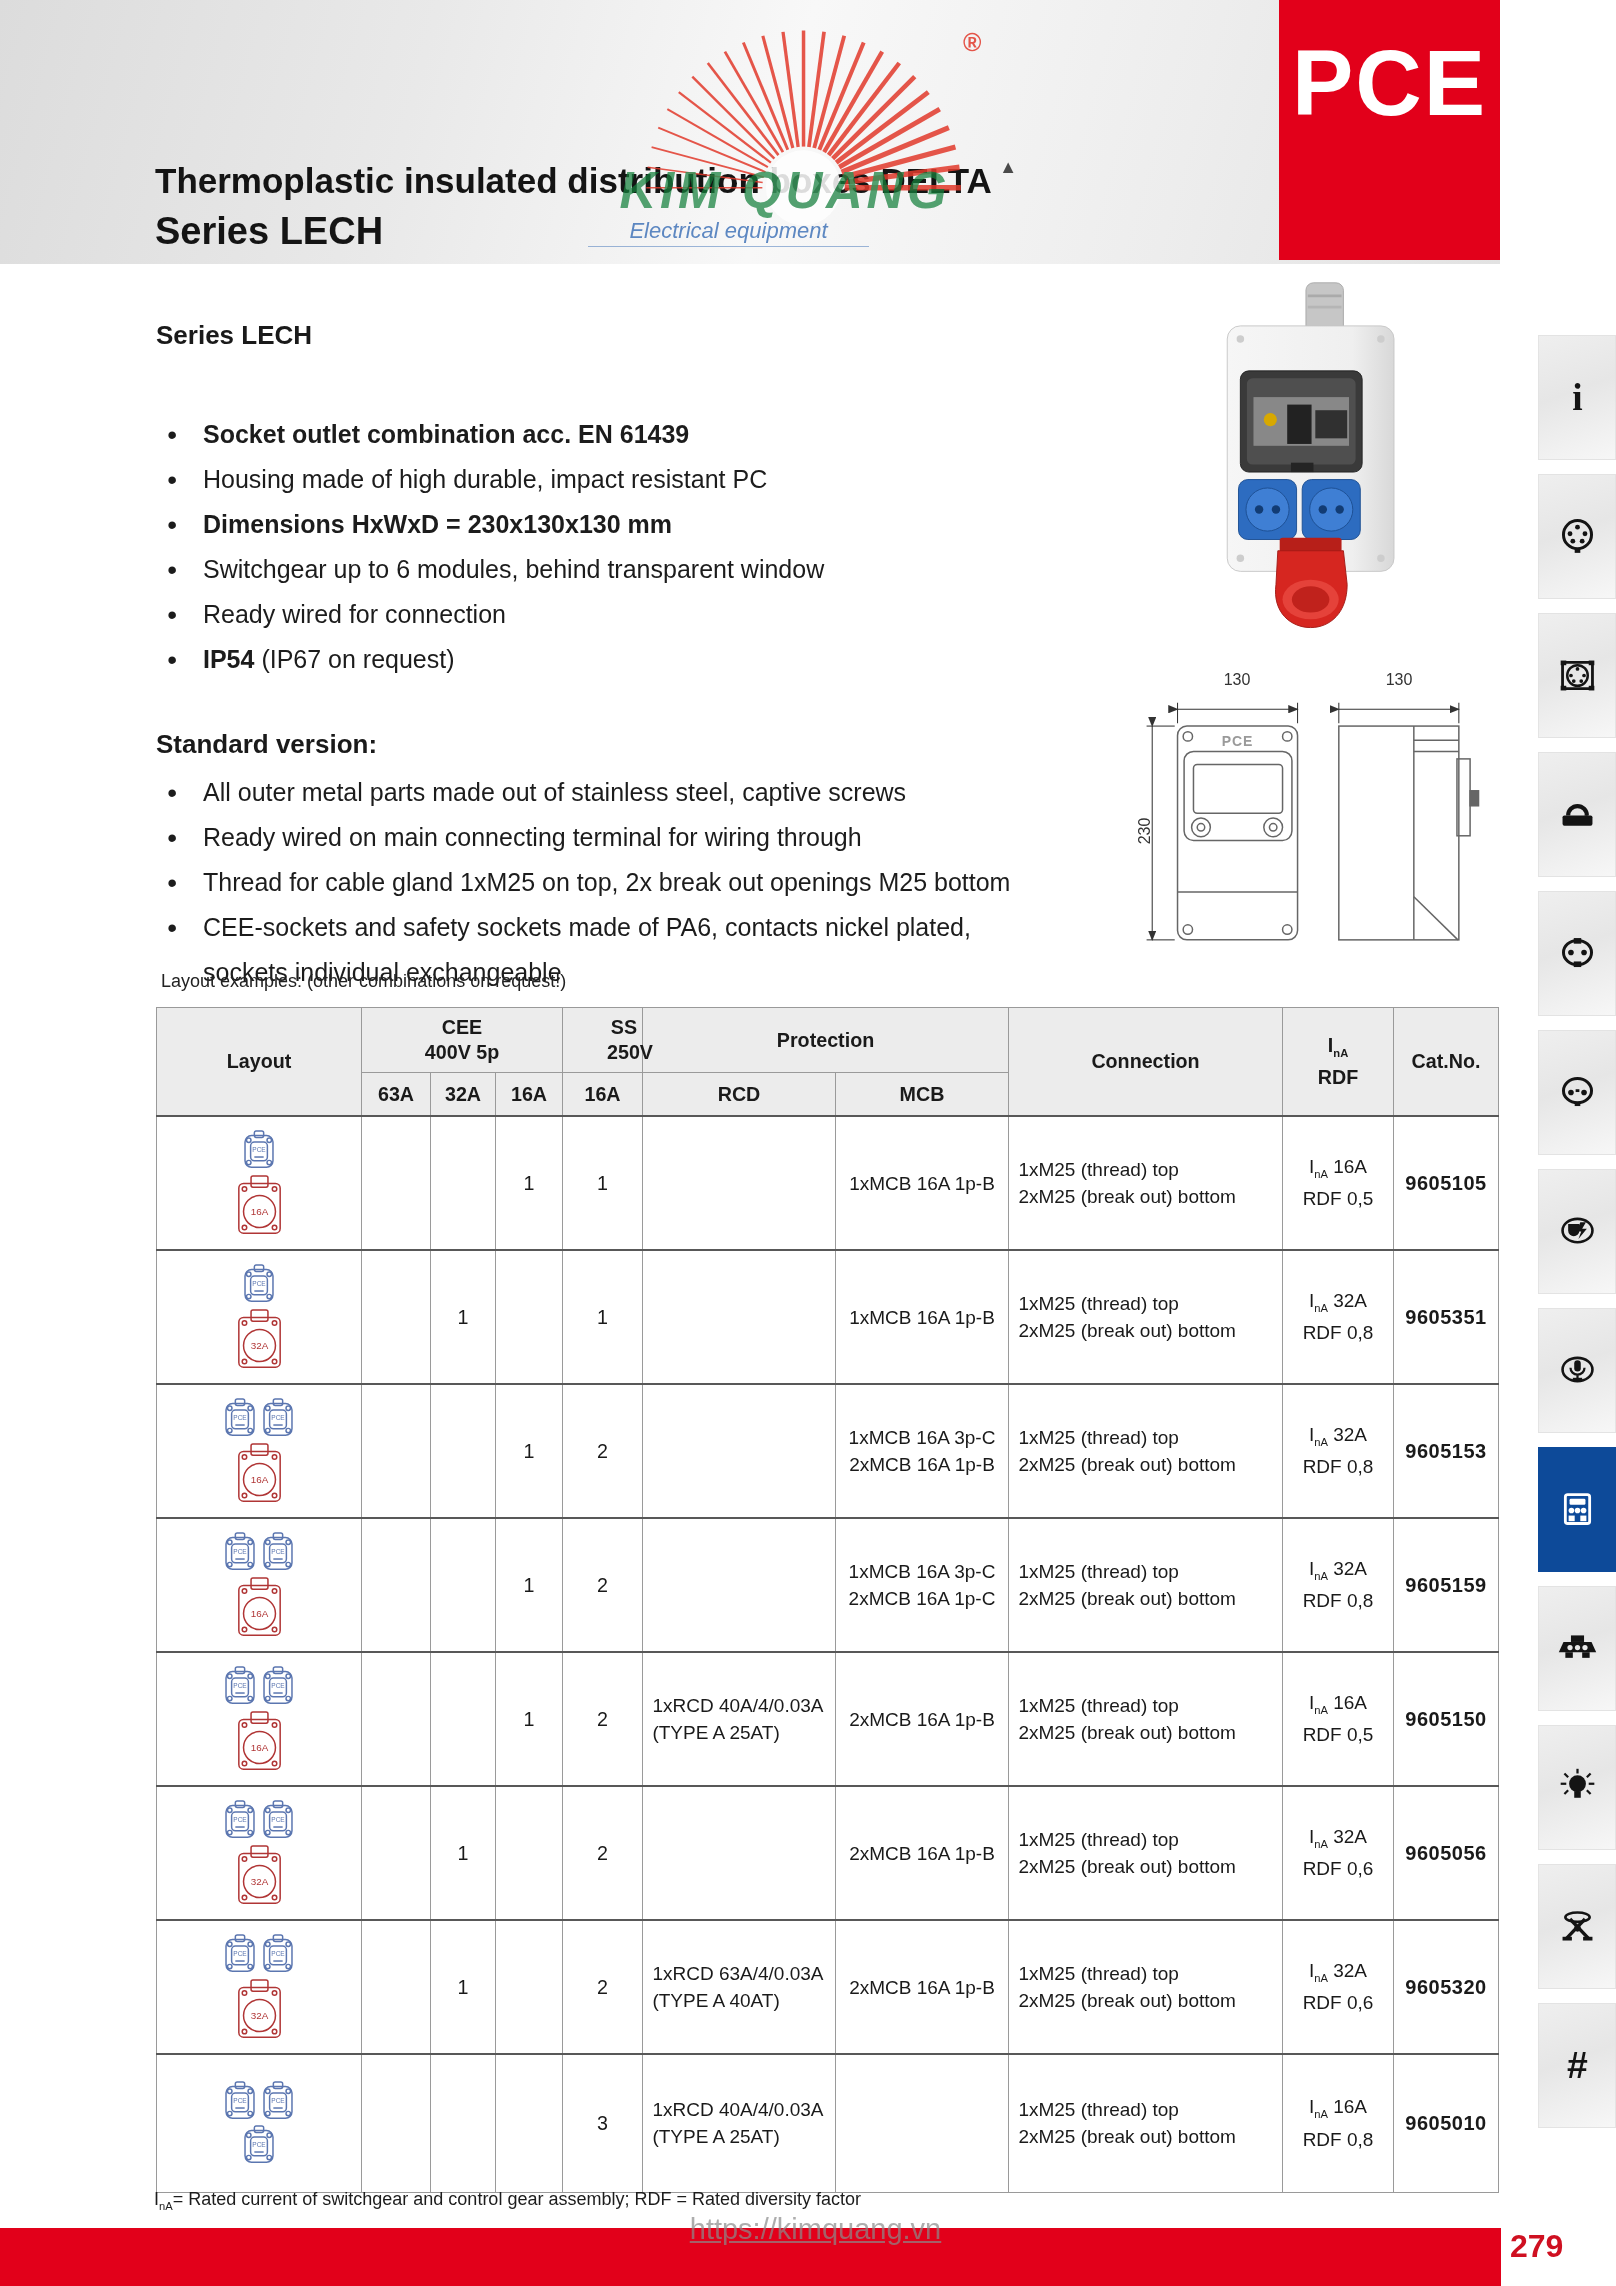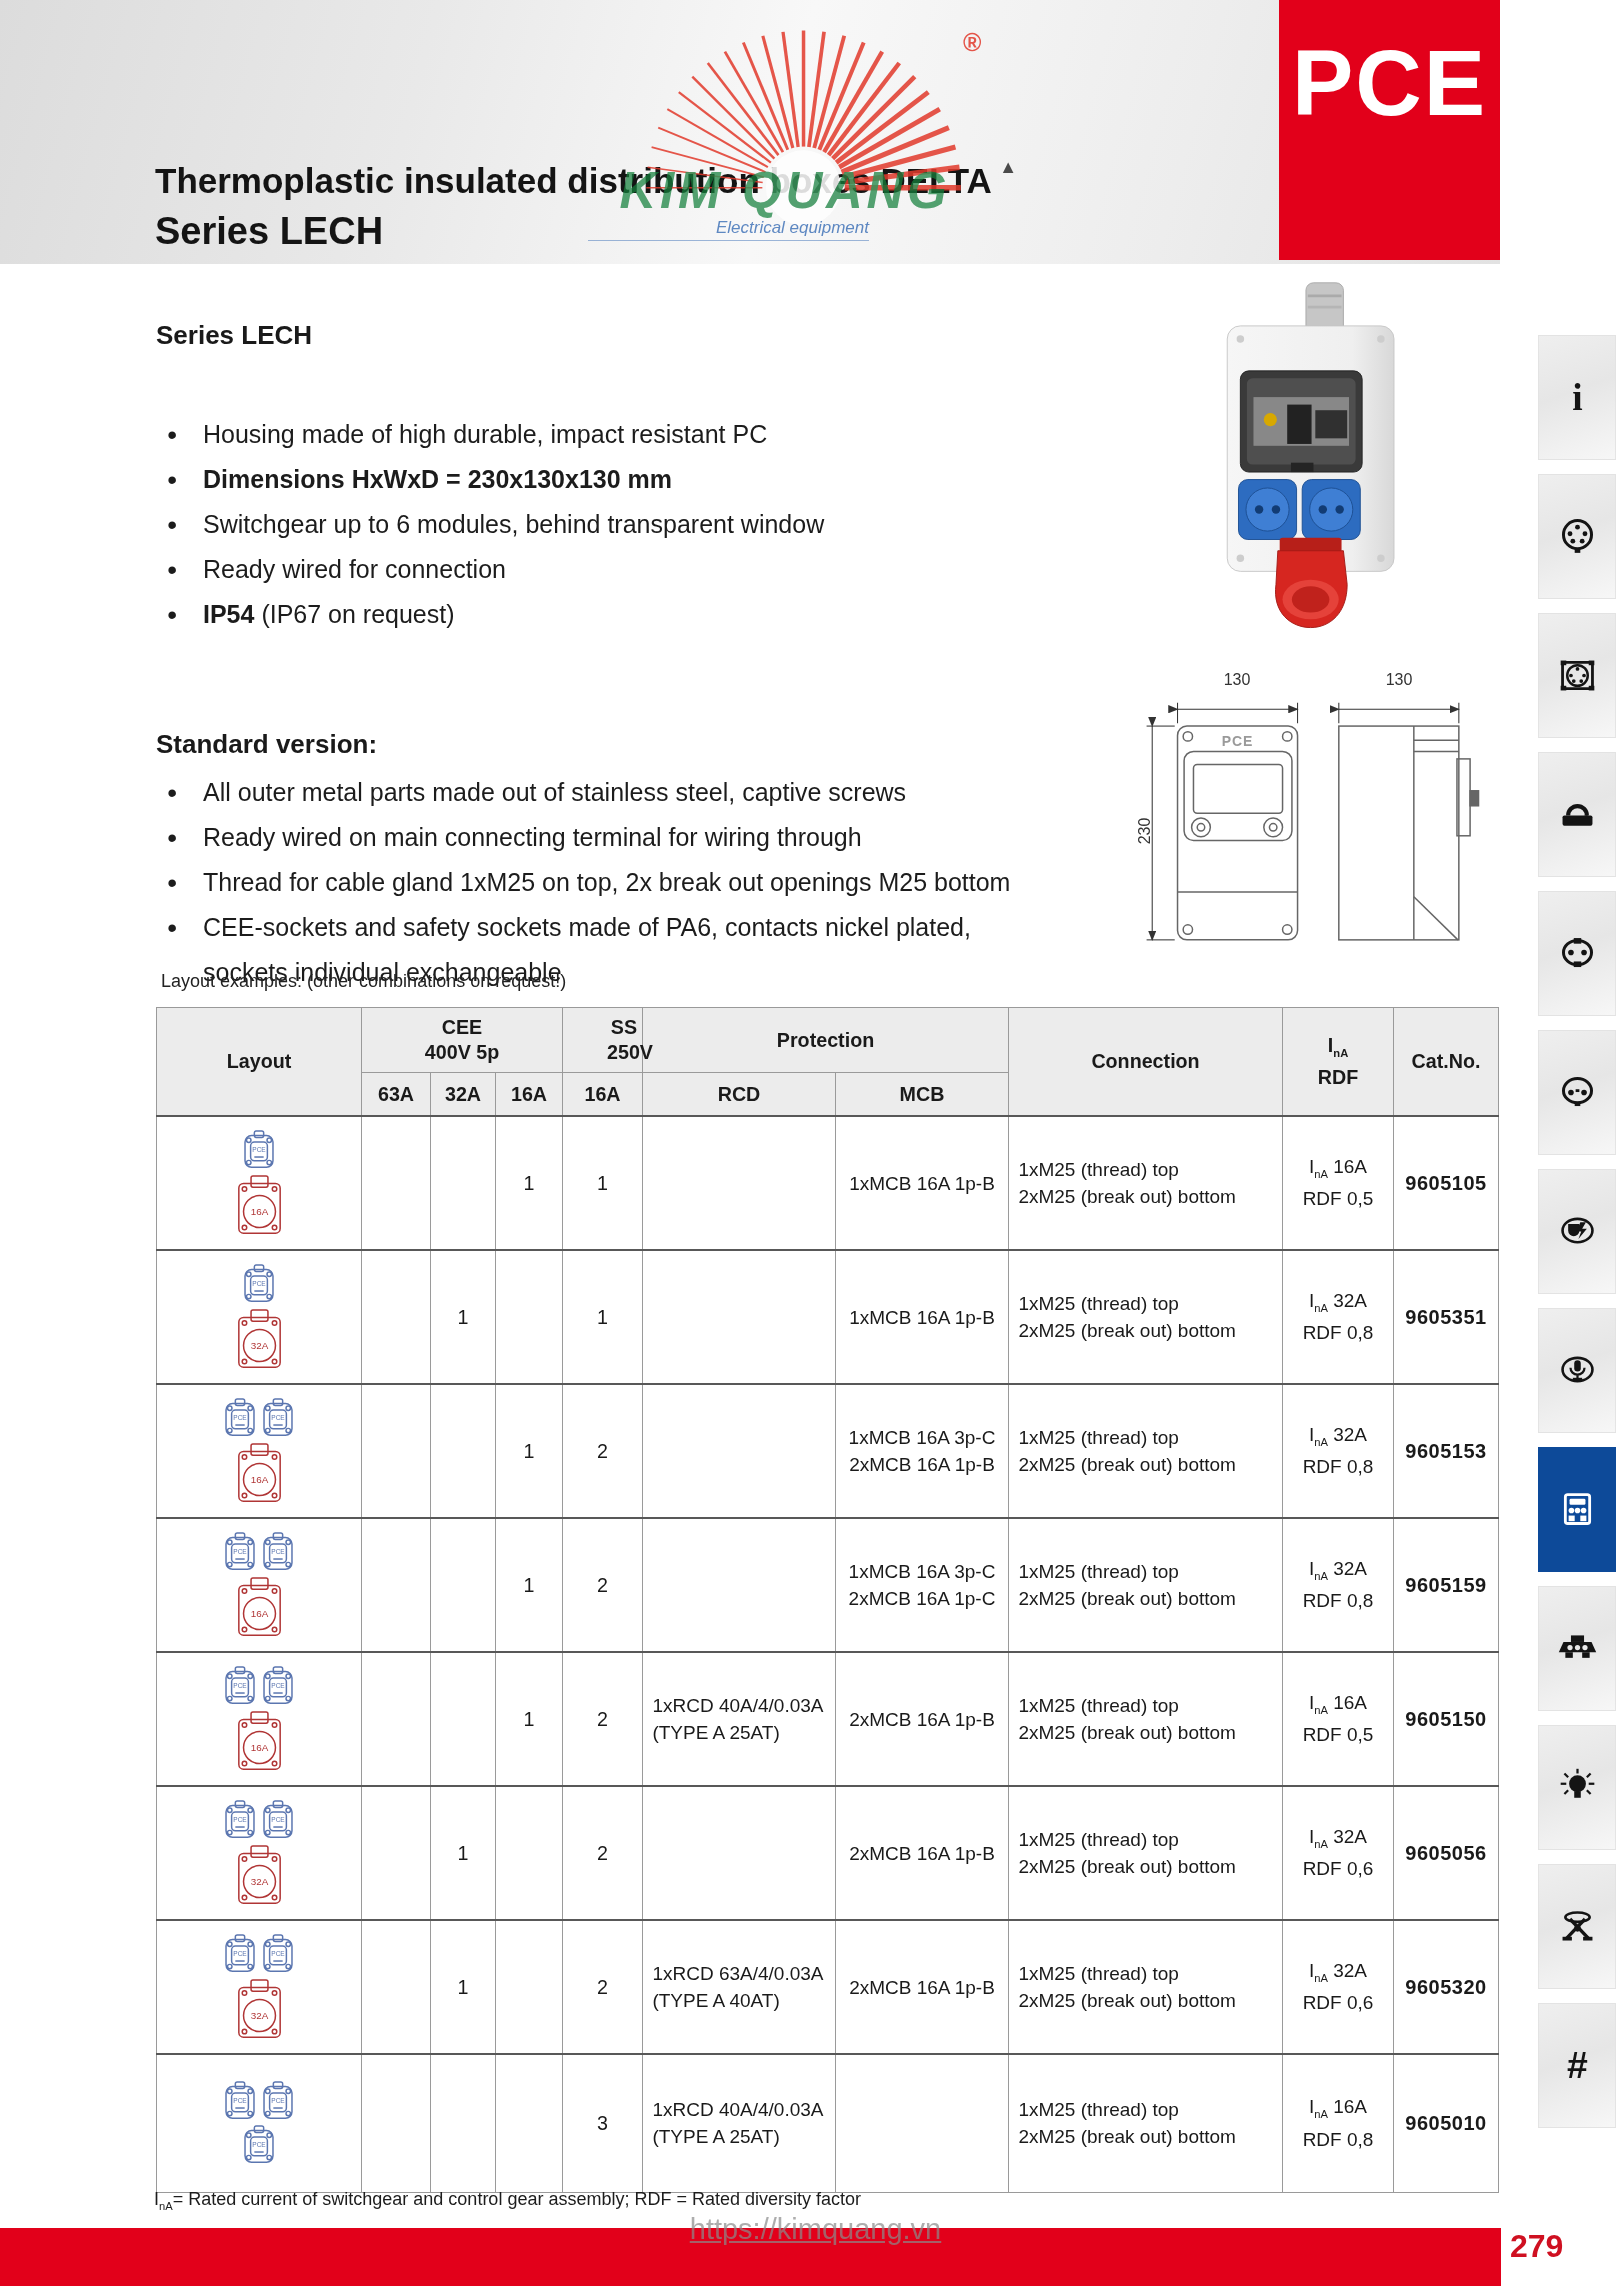--- a/index.html
+++ b/index.html
@@ -12,21 +12,21 @@
            display:flex;justify-content:center;align-items:flex-start;padding-top:37px;box-sizing:border-box;z-index:8;}
   .pce-box span{color:#fff;font-weight:bold;font-size:92px;letter-spacing:1.9px;line-height:1;}
   .h1{position:absolute;left:155px;top:161px;z-index:4;display:flex;align-items:flex-start;gap:7.5px;
       font-size:35px;font-weight:bold;color:#141414;white-space:nowrap;}
   .h1 .tri{font-size:18px;color:#4a4a4a;margin-top:-3.7px;}
   .h2{position:absolute;left:155px;top:210px;z-index:4;font-size:38px;font-weight:bold;color:#141414;}
   
   .kq{position:absolute;left:562px;top:3.7px;width:440px;height:244px;z-index:6;opacity:.85;pointer-events:none;}
   .kq .co{position:absolute;left:26px;top:157px;width:394px;text-align:center;font-size:51px;font-weight:bold;
           font-style:italic;color:#15803d;letter-spacing:3.7px;opacity:.85;}
-  .kq .tag{position:absolute;left:26px;top:214px;width:281px;text-align:right;font-size:17px;font-style:italic;
+  .kq .tag{position:absolute;left:26px;top:214px;width:281px;text-align:center;font-size:22px;font-style:italic;
            color:#2f66b2;opacity:.9;border-bottom:1.9px solid rgba(47,102,178,.6);padding-bottom:1.9px;}
   .kq .reg{position:absolute;left:401px;top:24px;font-size:25px;color:#e23a2c;font-weight:bold;}
   
   .sec-h{position:absolute;left:156px;top:320px;font-size:26px;font-weight:bold;}
   .std-h{position:absolute;left:156px;top:729px;font-size:26px;font-weight:bold;}
   ul.bl{position:absolute;left:156px;width:876px;margin:0;padding:0;list-style:none;font-size:25px;color:#1c1c1c;}
   ul.bl li{position:relative;padding-left:47px;line-height:45px;}
   ul.bl li::before{content:"•";position:absolute;left:11.2px;top:0;font-size:28px;}
   #intro-bullets{top:412px;}
   #std-bullets{top:770px;}
@@ -120,20 +120,21 @@
   </div>
 
   <div class="h1">
     <span>Thermoplastic insulated distribution boxes DELTA</span>
     <span class="tri">▲</span>
   </div>
   <div class="h2">Series LECH</div>
 
   <div class="sec-h">Series LECH</div>
   <ul class="bl" id="intro-bullets">
+      <li><b>Socket outlet combination acc. EN 61439</b></li>
       <li>Housing made of high durable, impact resistant PC</li>
       <li><b>Dimensions HxWxD = 230x130x130 mm</b></li>
       <li>Switchgear up to 6 modules, behind transparent window</li>
       <li>Ready wired for connection</li>
       <li><b>IP54</b> (IP67 on request)</li>
     </ul>
   <div class="std-h">Standard version:</div>
   <ul class="bl" id="std-bullets">
       <li>All outer metal parts made out of stainless steel, captive screws</li>
       <li>Ready wired on main connecting terminal for wiring through</li>

